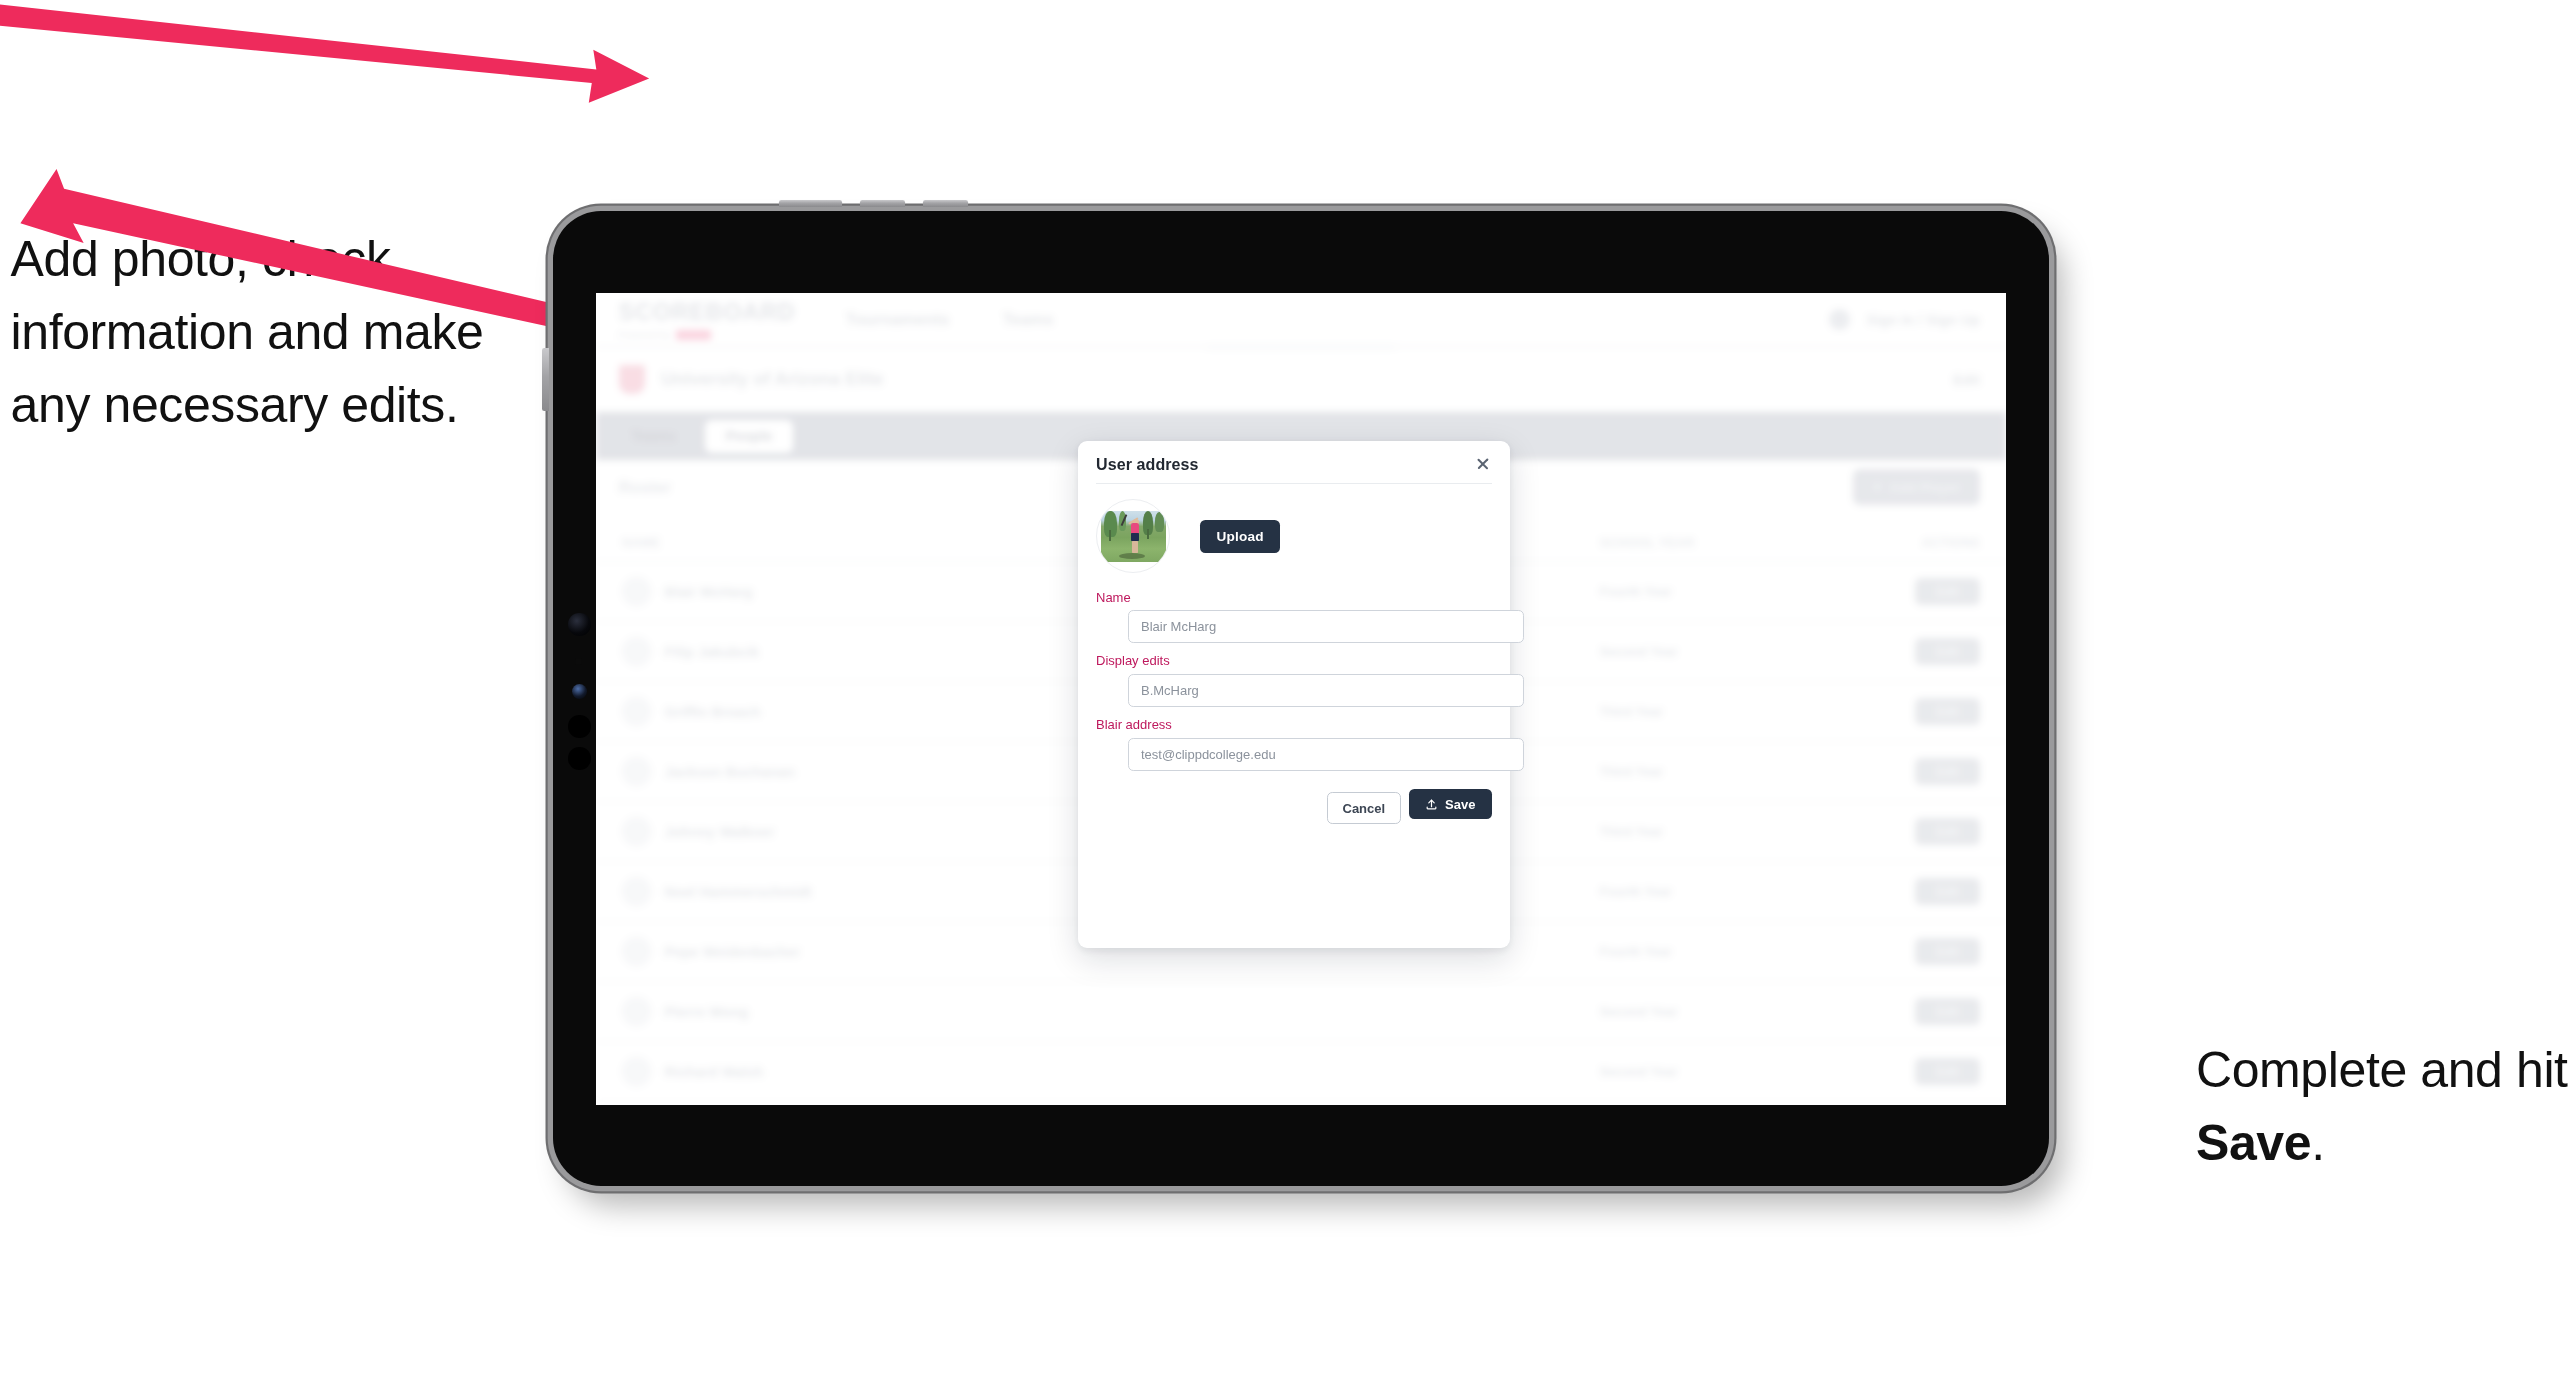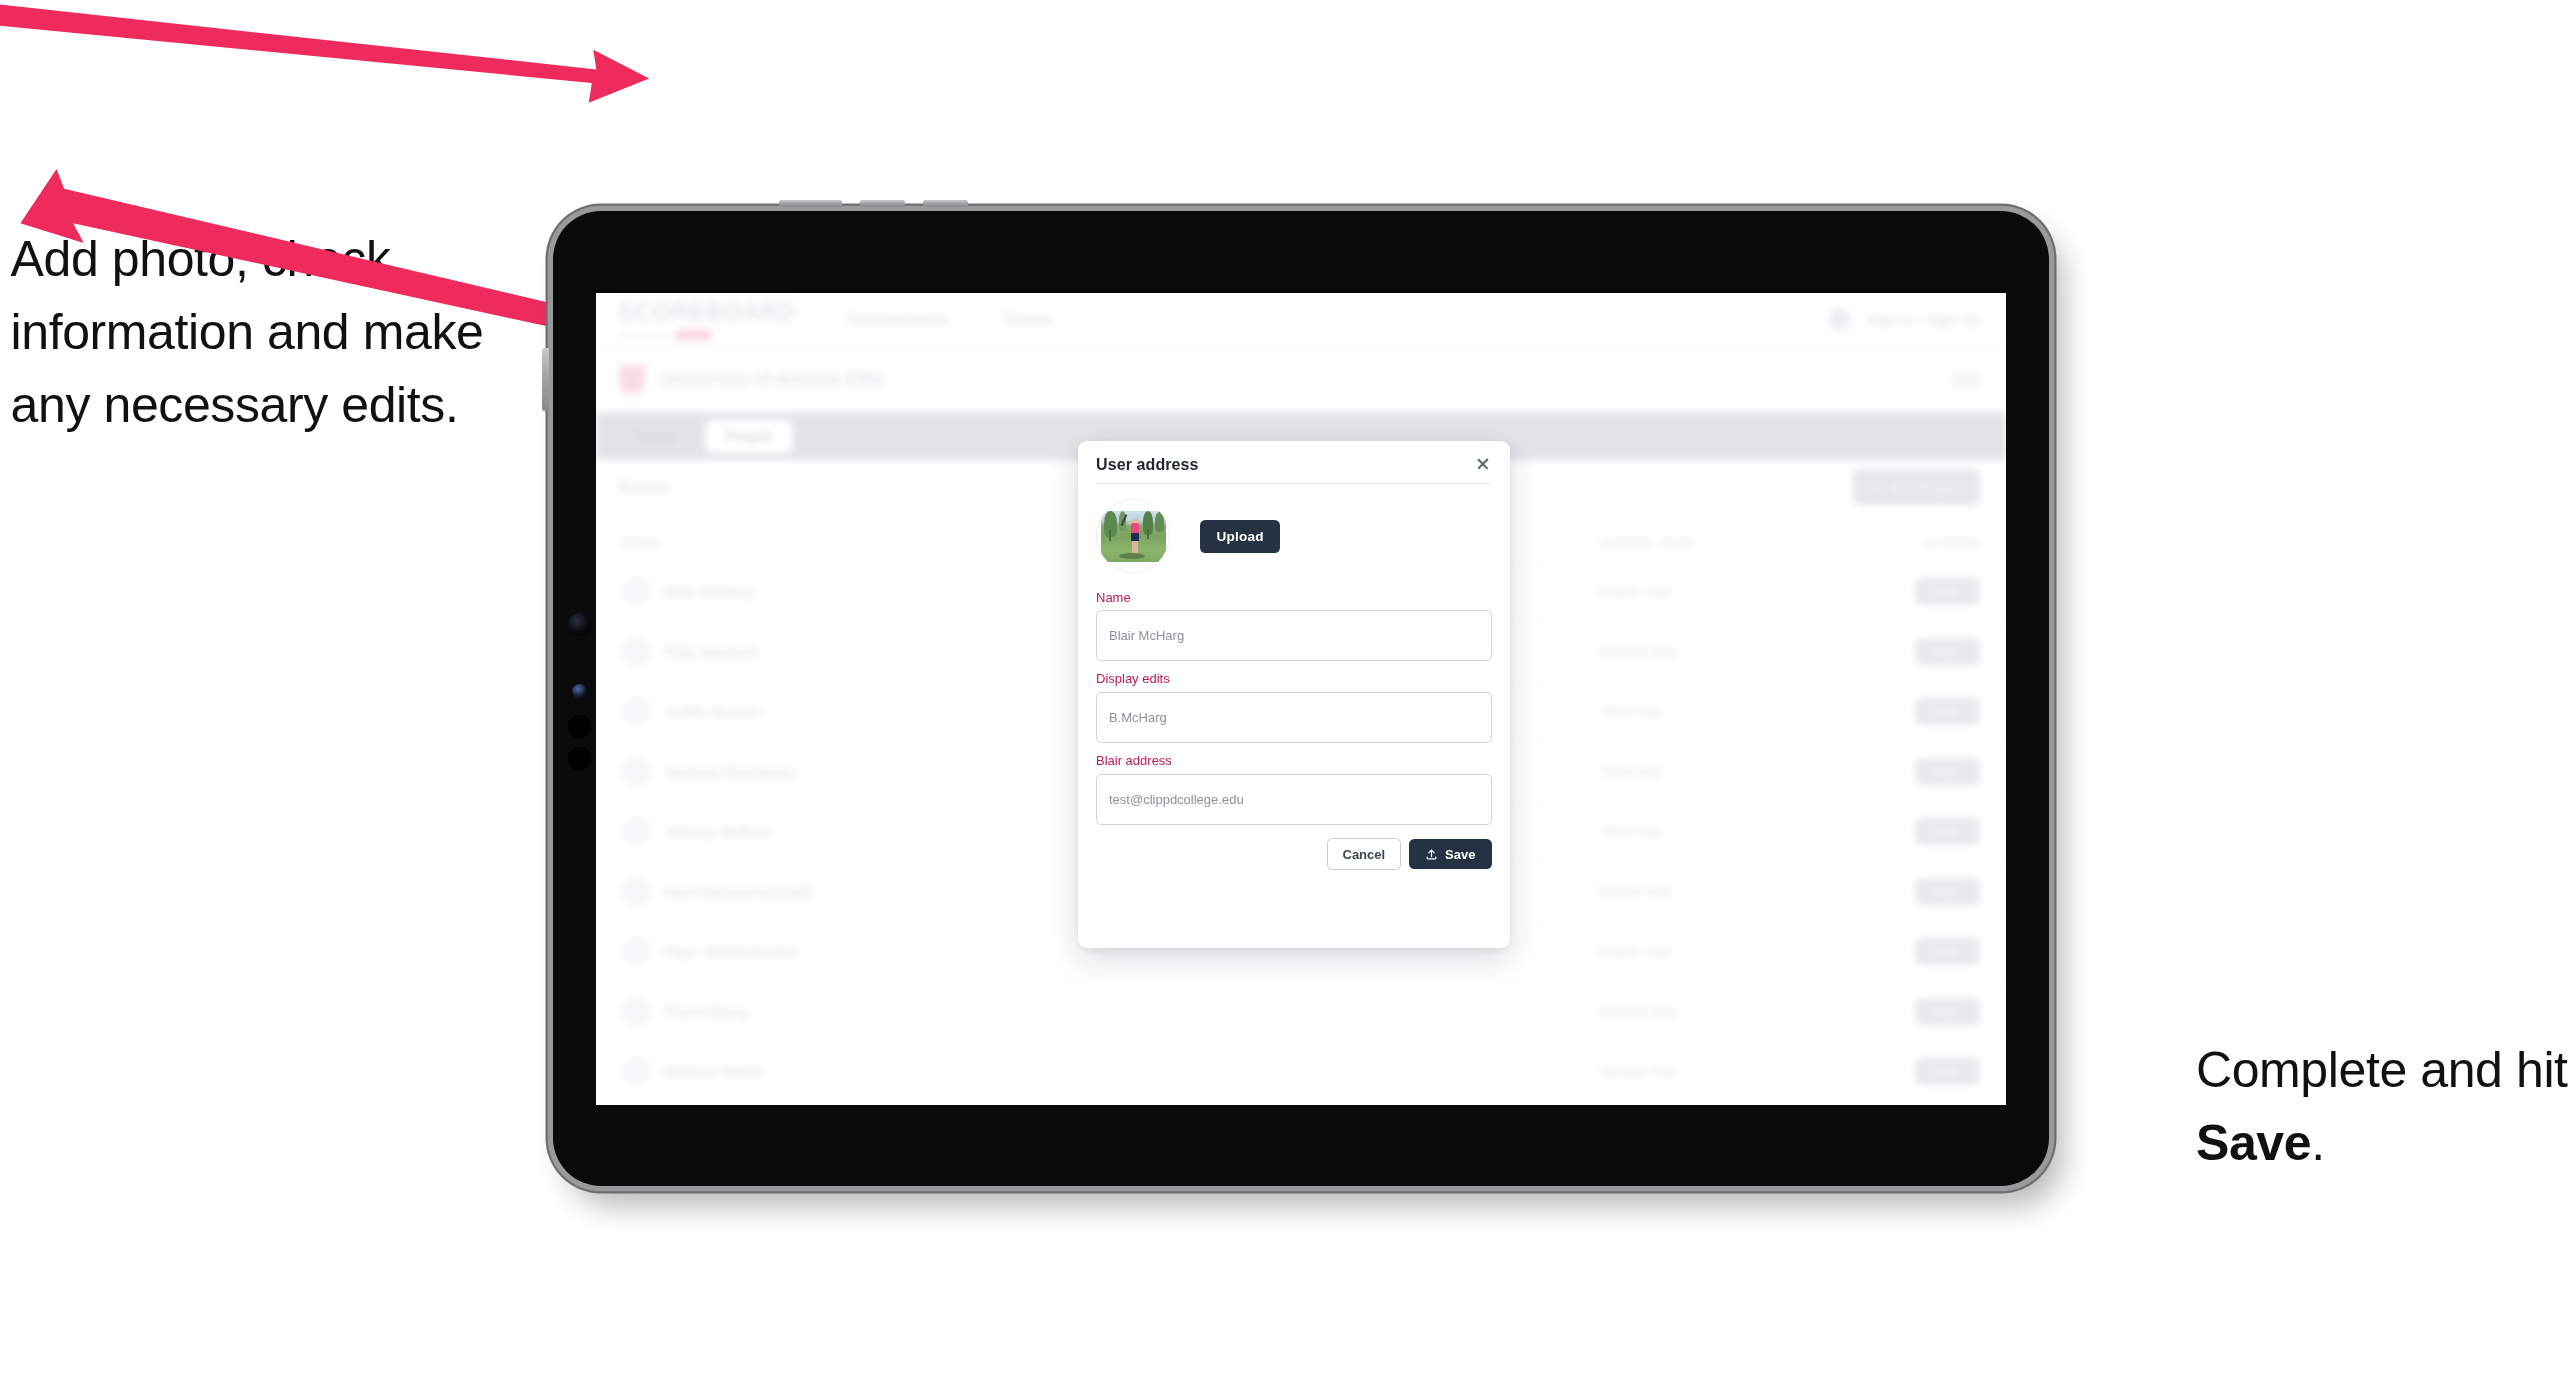--- a/index.html
+++ b/index.html
@@ -317,26 +317,26 @@
     padding: 9px 16.6px; border-radius: 5.3px;
     border: none; cursor: pointer; letter-spacing: 0.2px;
   }
 
   .field { margin-bottom: 10.6px; }
   .field-label {
     font-size: 13px; color: #be185d; font-weight: 400;
     margin-bottom: 5.3px; display: block;
   }
   .field-input {
-    width: 100%; height: 51px;
+    width: 100%; height: 33px;
     border: 0.8px solid #cfd4db; border-radius: 5.3px;
     background: #ffffff;
     padding: 0 12px;
     font-family: "Liberation Sans", sans-serif;
-    font-size: 13px; color: #a21caf;
+    font-size: 13px; color: #a21caf; margin-left: 32px;
   }
   .field-input::placeholder { color: #8b929c; }
 
   .select-wrap { position: relative; }
   .select-box {
     width: 100%; height: 35px;
     border: 0.8px solid #b9bfc8; border-radius: 5.3px;
     background: #ffffff;
     display: flex; align-items: center;
     padding: 0 12px;
@@ -366,21 +366,21 @@
 
   #modal-footer {
     display: flex; justify-content: flex-end; align-items: center; gap: 7.5px;
     margin-top: 13.6px;
   }
   #cancel-btn {
     background: #ffffff; color: #3d4654;
     border: 0.8px solid #c5cbd3; border-radius: 5.3px;
     font-family: "Liberation Sans", sans-serif;
     font-size: 13px; font-weight: 600;
-    padding: 7.5px 15px; cursor: pointer;
+    padding: 7.5px 15px; cursor: pointer; margin-top: 8px;
   }
   #save-btn {
     background: #253244; color: #ffffff; border: none; border-radius: 5.3px;
     font-family: "Liberation Sans", sans-serif;
     font-size: 13px; font-weight: 700;
     padding: 7.5px 16.6px; cursor: pointer;
     display: flex; align-items: center; gap: 6.8px;
   }
   #save-icon { display: block; }
 </style>

